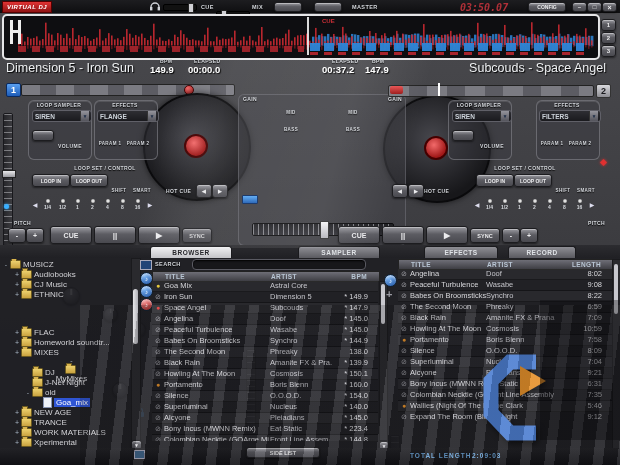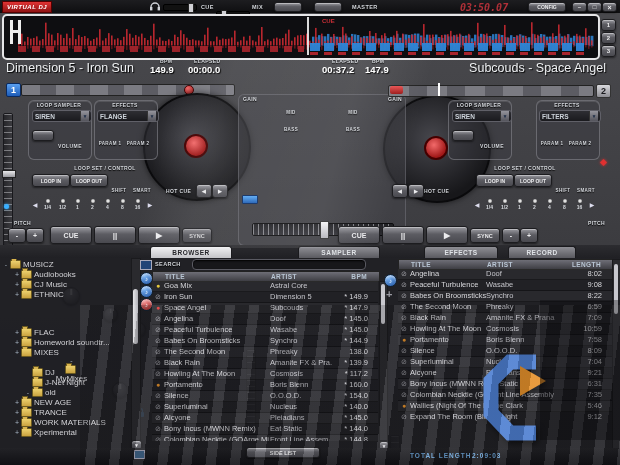--- a/index.html
+++ b/index.html
@@ -861,20 +861,25 @@
       <div class="trow" style="padding-left: 22px;">
         <span class="texp"></span>
         <span class="foldicon"></span>
         <span class="tlabel">J-Net Night</span>
       </div>
       <div class="trow" style="padding-left: 22px;">
         <span class="texp">-</span>
         <span class="foldicon"></span>
         <span class="tlabel">old</span>
       </div>
+      <div class="trow sel" style="padding-left: 33px;">
+        <span class="texp"></span>
+        <span class="ficon"></span>
+        <span class="tlabel">Goa_mix</span>
+      </div>
       <div class="trow" style="padding-left: 11px;">
         <span class="texp">+</span>
         <span class="foldicon"></span>
         <span class="tlabel">NEW AGE</span>
       </div>
       <div class="trow" style="padding-left: 11px;">
         <span class="texp">+</span>
         <span class="foldicon"></span>
         <span class="tlabel">TRANCE</span>
       </div>
@@ -953,21 +958,21 @@
       <div class="prow">
         <span class="ticon gray">⊘</span>
         <span class="ptitle">Black Rain</span>
         <span class="partist">Amanite FX &amp; Pra...</span>
         <span class="pbpm">* 139.9</span>
       </div>
       <div class="prow">
         <span class="ticon gray">⊘</span>
         <span class="ptitle">Howling At The Moon</span>
         <span class="partist">Cosmosis</span>
-        <span class="pbpm">* 117.2</span>
+        <span class="pbpm">* 150.1</span>
       </div>
       <div class="prow">
         <span class="ticon orange">●</span>
         <span class="ptitle">Portamento</span>
         <span class="partist">Boris Blenn</span>
         <span class="pbpm">* 160.0</span>
       </div>
       <div class="prow">
         <span class="ticon gray">⊘</span>
         <span class="ptitle">Silence</span>
@@ -983,21 +988,21 @@
       <div class="prow">
         <span class="ticon gray">⊘</span>
         <span class="ptitle">Alcyone</span>
         <span class="partist">Pleiadians</span>
         <span class="pbpm">* 145.0</span>
       </div>
       <div class="prow">
         <span class="ticon gray">⊘</span>
         <span class="ptitle">Bony Incus (MWNN Remix)</span>
         <span class="partist">Eat Static</span>
-        <span class="pbpm">* 144.0</span>
+        <span class="pbpm">* 223.4</span>
       </div>
       <div class="prow">
         <span class="ticon gray">⊘</span>
         <span class="ptitle">Colombian Necktie (GOArge Mi...</span>
         <span class="partist">Front Line Assem...</span>
         <span class="pbpm">* 144.8</span>
       </div>
     </div>
   <div class="abs" style="left:379px;top:281px;width:7px;height:158px;background:#2a2a2e;border:1px solid #1a1a1d;">
     <span style="position:absolute;left:1px;top:2px;width:4px;height:40px;background:#c8c8ce;border-radius:2px;"></span>

